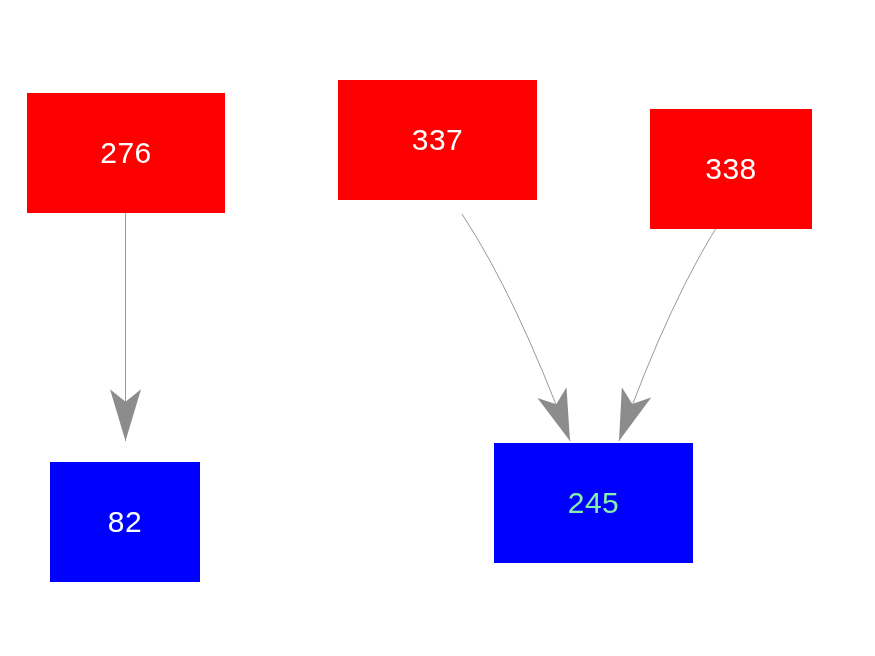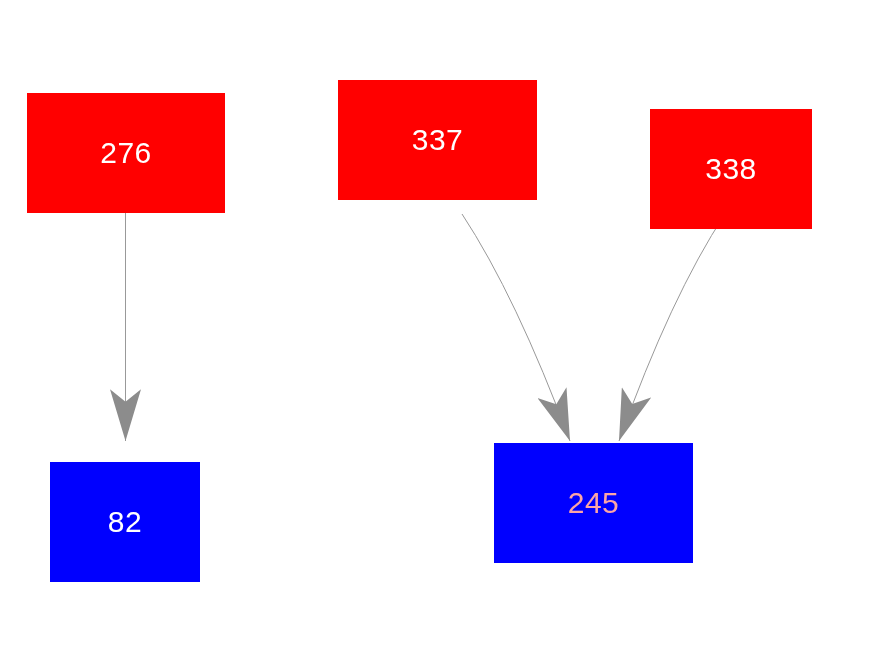--- a/index.html
+++ b/index.html
@@ -66,17 +66,17 @@
   </div>
   <div class="node" style="left: 338px; top: 80px; width: 199px; height: 120px; background-color: rgb(255, 0, 0); color: rgb(255, 255, 255);">
     <span class="label">337</span>
   </div>
   <div class="node" style="left: 650px; top: 93px; width: 162px; height: 120px; background-color: rgb(255, 0, 0); color: rgb(255, 255, 255); margin-top: 16px;">
     <span class="label">338</span>
   </div>
   <div class="node" style="left: 50px; top: 443px; width: 150px; height: 120px; background-color: rgb(0, 0, 255); color: rgb(255, 255, 255); margin-top: 19px;">
     <span class="label">82</span>
   </div>
-  <div class="node" style="left: 494px; top: 443px; width: 199px; height: 120px; background-color: rgb(0, 0, 255); color: #fca5a5;">
+  <div class="node" style="left: 494px; top: 443px; width: 199px; height: 120px; background-color: rgb(0, 0, 255); color: #86efac;">
     <span class="label">245</span>
   </div>
 
 </div>
 
 </body></html>

